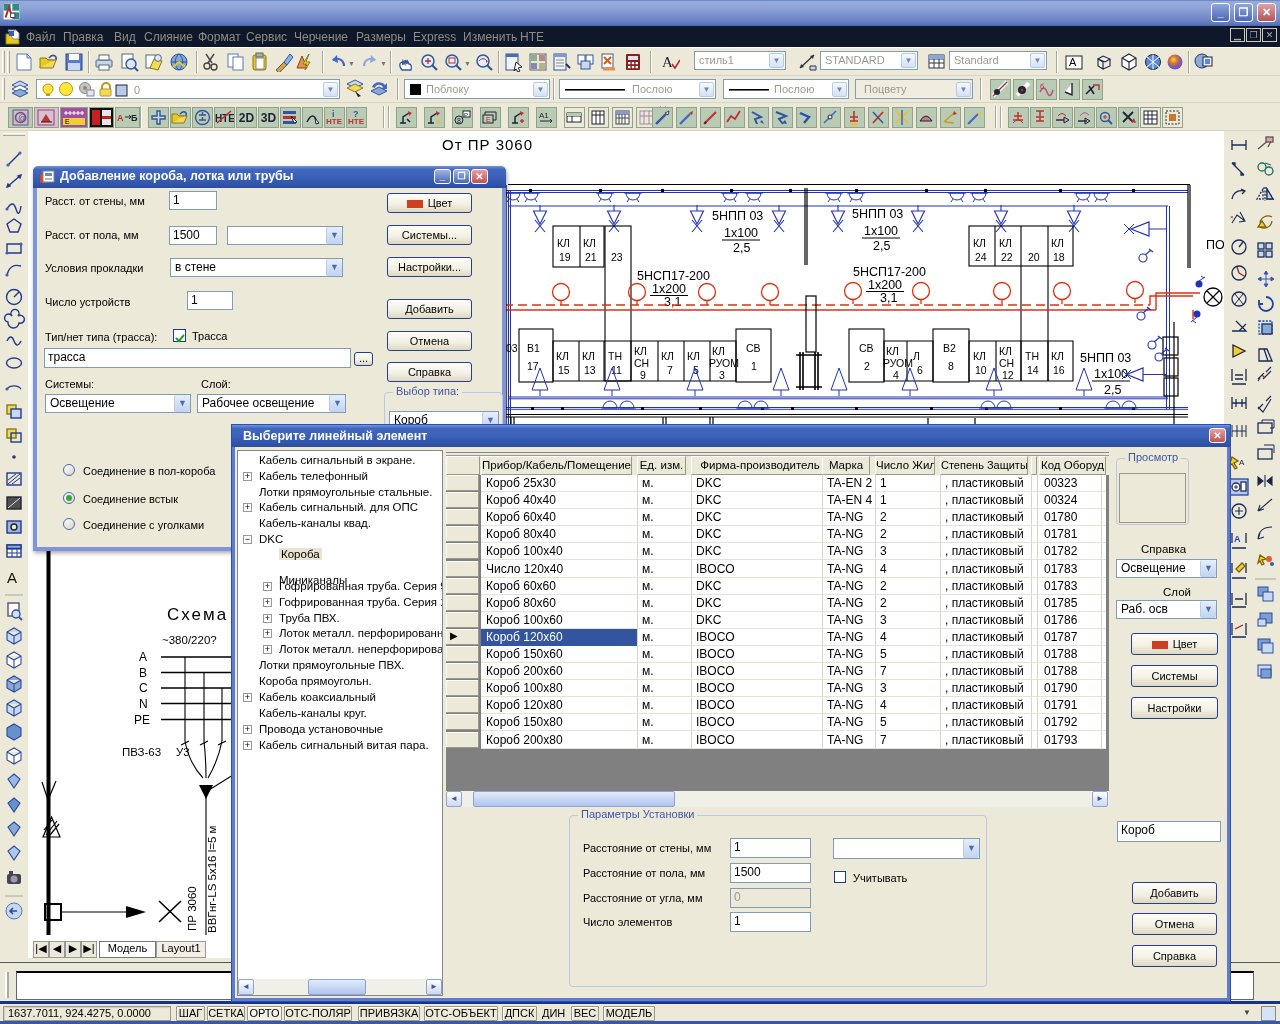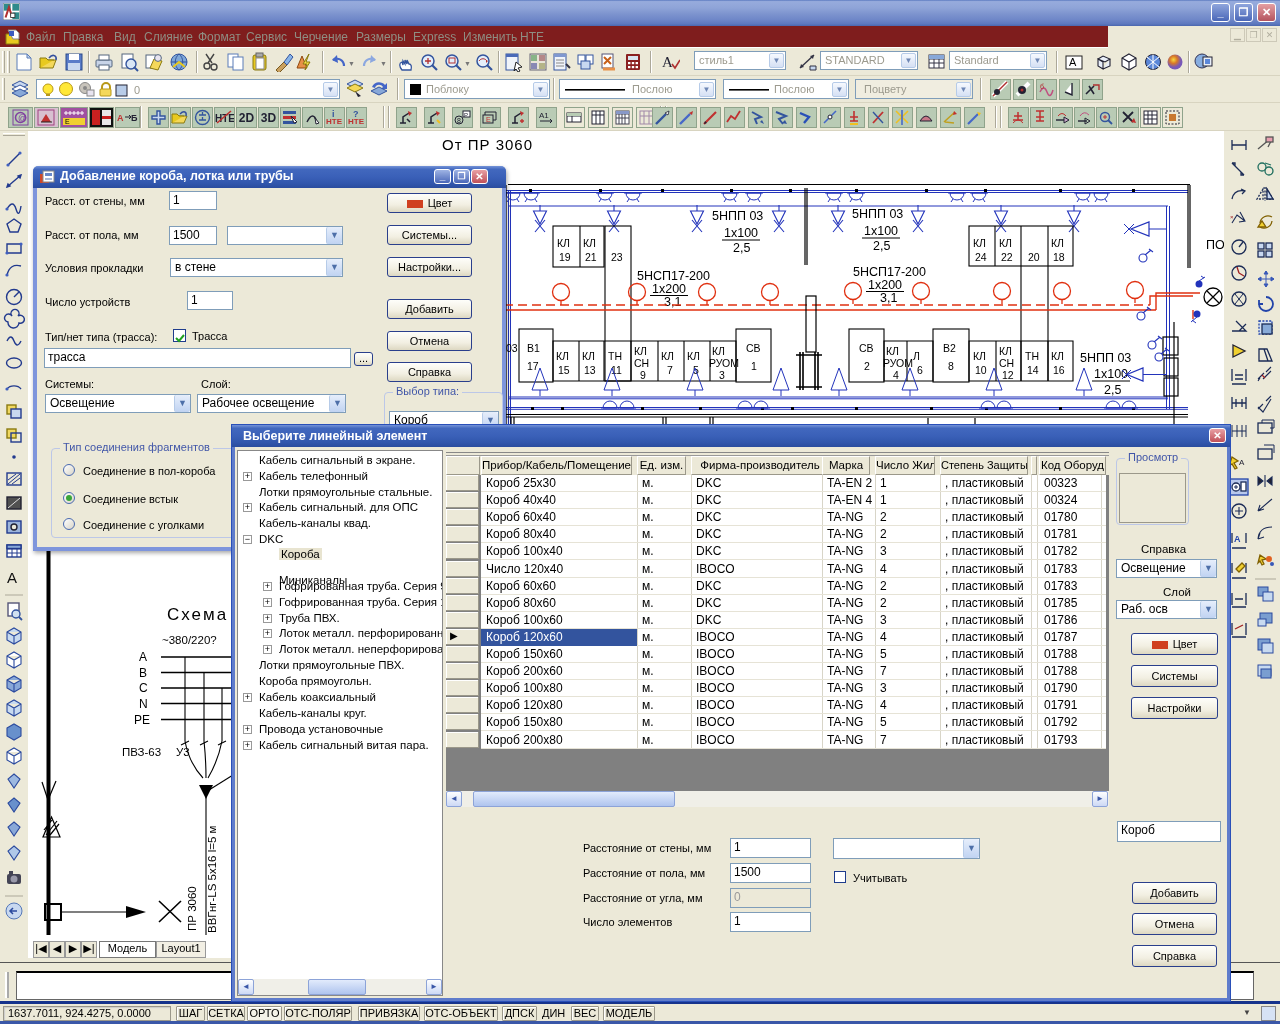--- a/index.html
+++ b/index.html
@@ -3,21 +3,21 @@
 <style>
 *{margin:0;padding:0;box-sizing:border-box}
 html,body{width:1280px;height:1024px;overflow:hidden;font-family:"Liberation Sans",sans-serif;background:#ECE9D8}
 .abs{position:absolute}
 #page{position:relative;width:1280px;height:1024px;background:#ECE9D8}
 
 #title{left:0;top:0;width:1280px;height:26px;background:linear-gradient(to bottom,#5B7AC0 0%,#97ABDC 6%,#8FA4D8 30%,#7C93CE 55%,#6F87C8 75%,#5D78BE 92%,#4A66AE 100%);}
 #title .txt{position:absolute;left:24px;top:6px;color:#fff;font-size:13px;font-weight:bold;text-shadow:1px 1px 1px #40599A}
 .tbtn{position:absolute;top:3px;width:19px;height:19px;border-radius:3px;border:1px solid #fff;color:#fff;font-size:11px;text-align:center;line-height:17px;font-weight:bold}
 
-#menu{left:0;top:26px;width:1108px;height:22px;background:#7f1d1d;border-bottom:1px solid #fff}
+#menu{left:0;top:26px;width:1280px;height:22px;background:#0f172a;border-bottom:1px solid #fff}
 #menu span{position:absolute;top:4px;font-size:12px;color:#8f8d82}
 
 .trow{left:0;width:1280px;background:#ECE9D8}
 .ic{position:absolute;width:20px;height:20px}
 .sep{position:absolute;width:2px;height:22px;border-left:1px solid #ACA899;border-right:1px solid #fff}
 .grip{position:absolute;width:3px;height:22px;border-left:1px solid #fff;border-right:1px solid #ACA899}
 .combo{position:absolute;height:19px;background:#fff;border:1px solid #7F9DB9;font-size:11px;color:#9c9a8e}
 .combo .ar{position:absolute;right:1px;top:1px;width:15px;height:15px;background:linear-gradient(#F6F9FE,#D5E0F4);border:1px solid #B6CBE8;border-radius:2px;color:#6E87B5;font-size:8px;text-align:center;line-height:14px}
 .combo .tx{position:absolute;left:4px;top:2px;white-space:nowrap}
 .gic{position:absolute;width:21px;height:21px;background:#B9CBB5;border:1px solid #8fa38b;font-size:10px;text-align:center;line-height:19px;overflow:hidden}
@@ -1099,23 +1099,20 @@
           <span class="tx">Рабочее освещение</span>
           <span class="ar" style="line-height:17px">▼</span>
         </div>
   <div class="gbx" style="left:347px;top:204px;width:119px;height:55px">
           <span class="lab">Выбор типа:</span>
         </div>
   <div class="cmb" style="left:352px;top:223px;width:110px;height:19px">
           <span class="tx">Короб</span>
           <span class="ar" style="line-height:17px">▼</span>
         </div>
-  <div class="gbx" style="left:14px;top:260px;width:305px;height:90px">
-          <span class="lab">Тип соединения фрагментов</span>
-        </div>
   <div class="abs" style="left:26px;top:276px;width:12px;height:12px;border:1px solid #4A6AB0;border-radius:50%;background:linear-gradient(135deg,#fff,#D8D4C8)"></div>
   <div class="lbl" style="left:46px;top:277px">Соединение в пол-короба</div>
   <div class="abs" style="left:26px;top:304px;width:12px;height:12px;border:1px solid #4A6AB0;border-radius:50%;background:linear-gradient(135deg,#fff,#D8D4C8)">
           <span style="position:absolute;left:2px;top:2px;width:6px;height:6px;background:#3AA63A;border-radius:50%"></span>
         </div>
   <div class="lbl" style="left:46px;top:305px">Соединение встык</div>
   <div class="abs" style="left:26px;top:330px;width:12px;height:12px;border:1px solid #4A6AB0;border-radius:50%;background:linear-gradient(135deg,#fff,#D8D4C8)"></div>
   <div class="lbl" style="left:46px;top:331px">Соединение с уголками</div>
  </div>
 </div>
@@ -1373,20 +1370,23 @@
       </div>
  <div class="lbl" style="left:928px;top:161px;font-size:11.5px">Слой</div>
  <div class="cmb" style="left:881px;top:175px;width:101px;height:19px">
         <span class="tx">Раб. осв</span>
         <span class="ar" style="line-height:17px">▼</span>
       </div>
  <div class="btn" style="left:896px;top:208px;width:87px;height:22px;line-height:20px"><span style="display:inline-block;width:16px;height:8px;background:#D04020;margin-right:5px;vertical-align:middle"></span>Цвет</div>
  <div class="btn" style="left:896px;top:240px;width:87px;height:22px;line-height:20px">Системы</div>
  <div class="btn" style="left:896px;top:272px;width:87px;height:22px;line-height:20px">Настройки</div>
 
+ <div class="gbx" style="left:334px;top:390px;width:418px;height:172px">
+        <span class="lab">Параметры Установки</span>
+      </div>
  <div class="lbl" style="left:348px;top:417px">Расстояние от стены, мм</div>
  <div class="tb" style="left:495px;top:413px;width:81px;height:20px">1</div>
  <div class="cmb" style="left:598px;top:413px;width:147px;height:21px">
         <span class="ar" style="line-height:19px">▼</span>
       </div>
  <div class="lbl" style="left:348px;top:442px">Расстояние от пола, мм</div>
  <div class="tb" style="left:495px;top:438px;width:81px;height:20px">1500</div>
  <div class="abs" style="left:599px;top:446px;width:12px;height:12px;background:#fff;border:1px solid #1F3C8C"></div>
  <div class="lbl" style="left:618px;top:447px">Учитывать</div>
  <div class="lbl" style="left:348px;top:467px">Расстояние от угла, мм</div>

